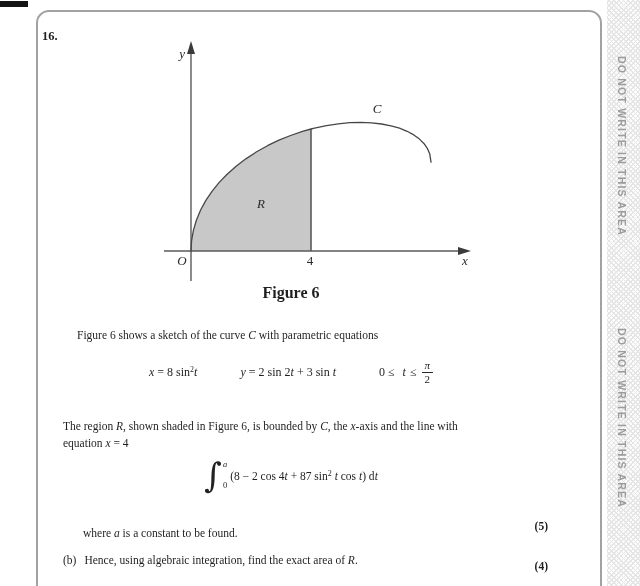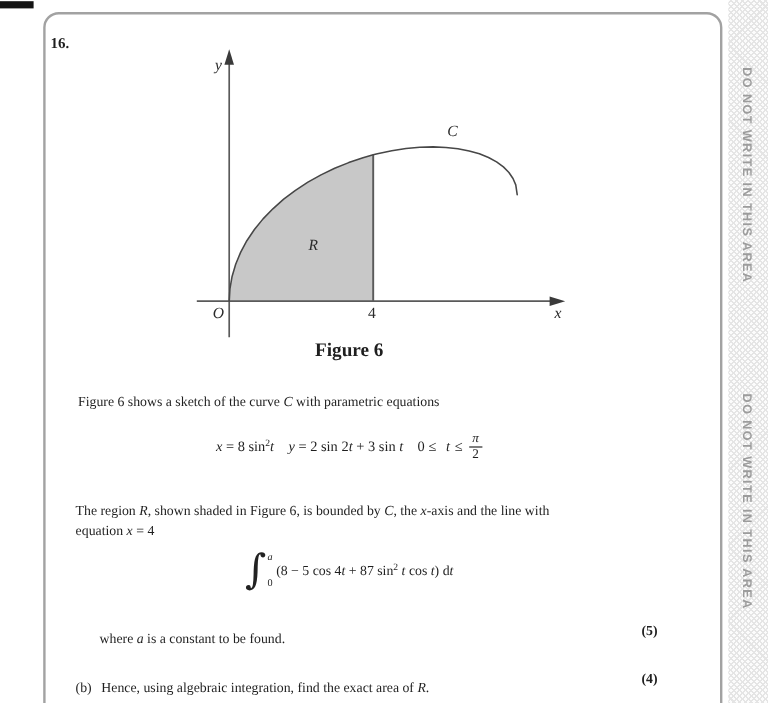--- a/index.html
+++ b/index.html
@@ -22,21 +22,21 @@
   .fig text { font-family:"Liberation Serif","DejaVu Serif",serif; font-size:13px; font-style:italic; fill:#2a2a2a; }
   .fig text.upright { font-style:normal; }
 
   .para { position:absolute; font-size:11.5px; line-height:17px; white-space:nowrap; }
   .para i { font-style:italic; }
   .center-col { left:0; width:506px; text-align:center; }
   .fig-caption { top:272px; font-weight:bold; font-size:16px; }
 
   .eqrow {
     position:absolute; left:0; top:342px; width:506px; height:36px;
-    display:flex; justify-content:center; align-items:center; gap:12px;
+    display:flex; justify-content:center; align-items:center; gap:43px;
     font-size:12px;
   }
   .eqrow i { font-style:italic; }
   .eqrow sup, .int-body sup { font-size:8px; vertical-align:4px; }
   .domain { display:inline-flex; align-items:center; }
   .domain i { margin:0 4px; }
   .domain .pre { margin-right:4px; }
   .domain .mid { margin-right:5px; }
   .frac { display:inline-flex; flex-direction:column; align-items:center; line-height:1.1; font-size:11px; }
   .frac .num { font-style:italic; padding:0 3px; }
@@ -93,21 +93,21 @@
       <text x="33" y="23" text-anchor="end">y</text>
       <text x="313" y="230" text-anchor="middle">x</text>
       <text x="30" y="230" text-anchor="middle">O</text>
       <text class="upright" x="158" y="230" text-anchor="middle">4</text>
       <text x="225" y="78" text-anchor="middle">C</text>
       <text x="109" y="173" text-anchor="middle">R</text>
     </svg>
 
     <div class="para center-col fig-caption">Figure 6</div>
 
-    <div class="para" style="left:27px; top:315px;"><span>Figure 6 shows a sketch of the curve </span><i>C</i><span> with parametric equations</span></div>
+    <div class="para" style="left:39px; top:315px;"><span>Figure 6 shows a sketch of the curve </span><i>C</i><span> with parametric equations</span></div>
 
     <div class="eqrow">
       <span class="eq"><i>x</i><span> = 8 </span><span>sin</span><sup>2</sup><i>t</i></span>
       <span class="eq"><i>y</i><span> = 2 </span><span>sin</span><span> 2</span><i>t</i><span> + 3 </span><span>sin </span><i>t</i></span>
       <span class="eq domain">
           <span class="pre">0 ≤</span>
           <i>t</i>
           <span class="mid">≤</span>
           <span class="frac">
             <span class="num">π</span>
@@ -121,28 +121,28 @@
       <span class="block" style="display:block;"><span>equation </span><i>x</i><span> = 4</span></span>
     </div>
 
 
     <div class="introw">
       <span class="int-glyph">∫</span>
       <span class="int-limits">
           <span class="top">a</span>
           <span class="bot">0</span>
         </span>
-      <span class="int-body"><span>(8 − 5 cos 4</span><i>t</i><span> + 87 sin</span><sup>2</sup><i> t</i><span> cos </span><i>t</i><span>) d</span><i>t</i></span>
+      <span class="int-body"><span>(8 − 2 cos 4</span><i>t</i><span> + 87 sin</span><sup>2</sup><i> t</i><span> cos </span><i>t</i><span>) d</span><i>t</i></span>
     </div>
 
     <div class="para" style="left:45px; top:513px;"><span>where </span><i>a</i><span> is a constant to be found.</span></div>
 
     <div class="marks" style="top:508px;">(5)</div>
 
-    <div class="para" style="left:25px; top:554px;"><span class="part-label">(b)</span><span>Hence, using algebraic integration, find the exact area of </span><i>R</i><span>.</span></div>
+    <div class="para" style="left:25px; top:540px;"><span class="part-label">(b)</span><span>Hence, using algebraic integration, find the exact area of </span><i>R</i><span>.</span></div>
 
     <div class="marks" style="top:548px;">(4)</div>
 
   </div>
 
   <div class="sidebar">
     <span class="wm wm1">DO NOT WRITE IN THIS AREA</span>
     <span class="wm wm2">DO NOT WRITE IN THIS AREA</span>
   </div>
 

